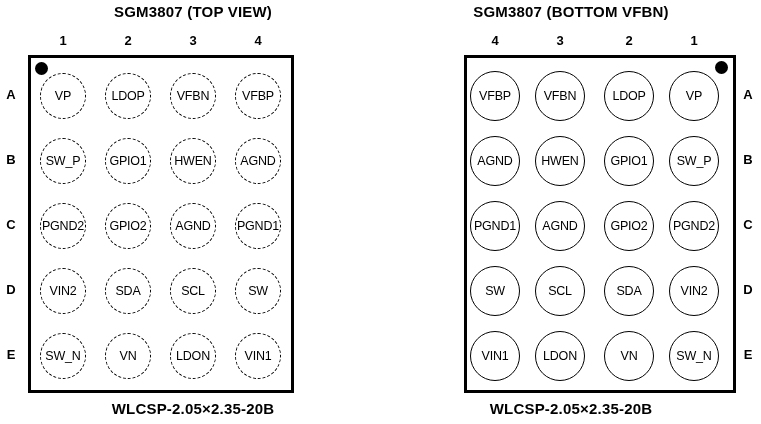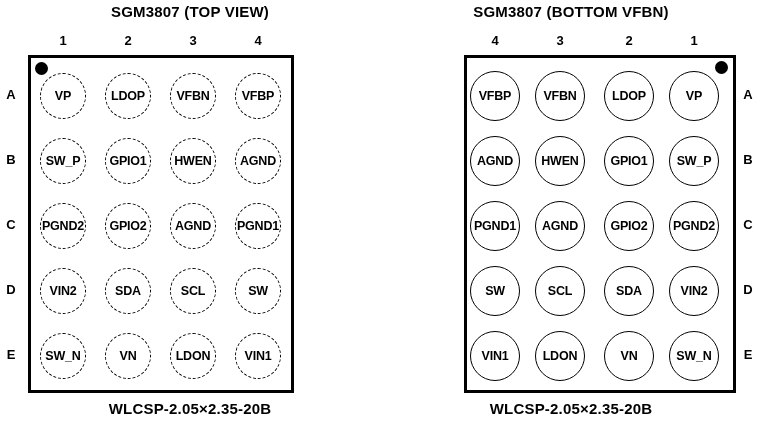--- a/index.html
+++ b/index.html
@@ -14,21 +14,21 @@
     font-family: "Liberation Sans", sans-serif;
     color: #000000;
     overflow: hidden;
   }
 
   .diagram {
     position: absolute;
     top: 0;
     height: 424px;
   }
-  #diagram-top-view  { left: 0px;   width: 380px; }
+  #diagram-top-view  { left: 0px;   width: 380px; padding-left: 6px; }
   #diagram-bottom-view { left: 381px; width: 380px; }
 
   .view-title {
     position: absolute;
     top: 3px;
     left: 0;
     width: 100%;
     text-align: center;
     font-size: 15px;
     font-weight: bold;
@@ -96,21 +96,21 @@
     position: absolute;
     border-radius: 50%;
     box-sizing: border-box;
     display: flex;
     align-items: center;
     justify-content: center;
     background: transparent;
   }
   .ball-label {
     font-size: 12.5px;
-    font-weight: bold;
+    font-weight: normal;
     letter-spacing: -0.2px;
     white-space: nowrap;
     line-height: 1;
   }
   .ball.dashed {
     width: 46px;
     height: 46px;
     margin-left: -23px;
     margin-top: -23px;
     border: 1.6px dashed #000000;

